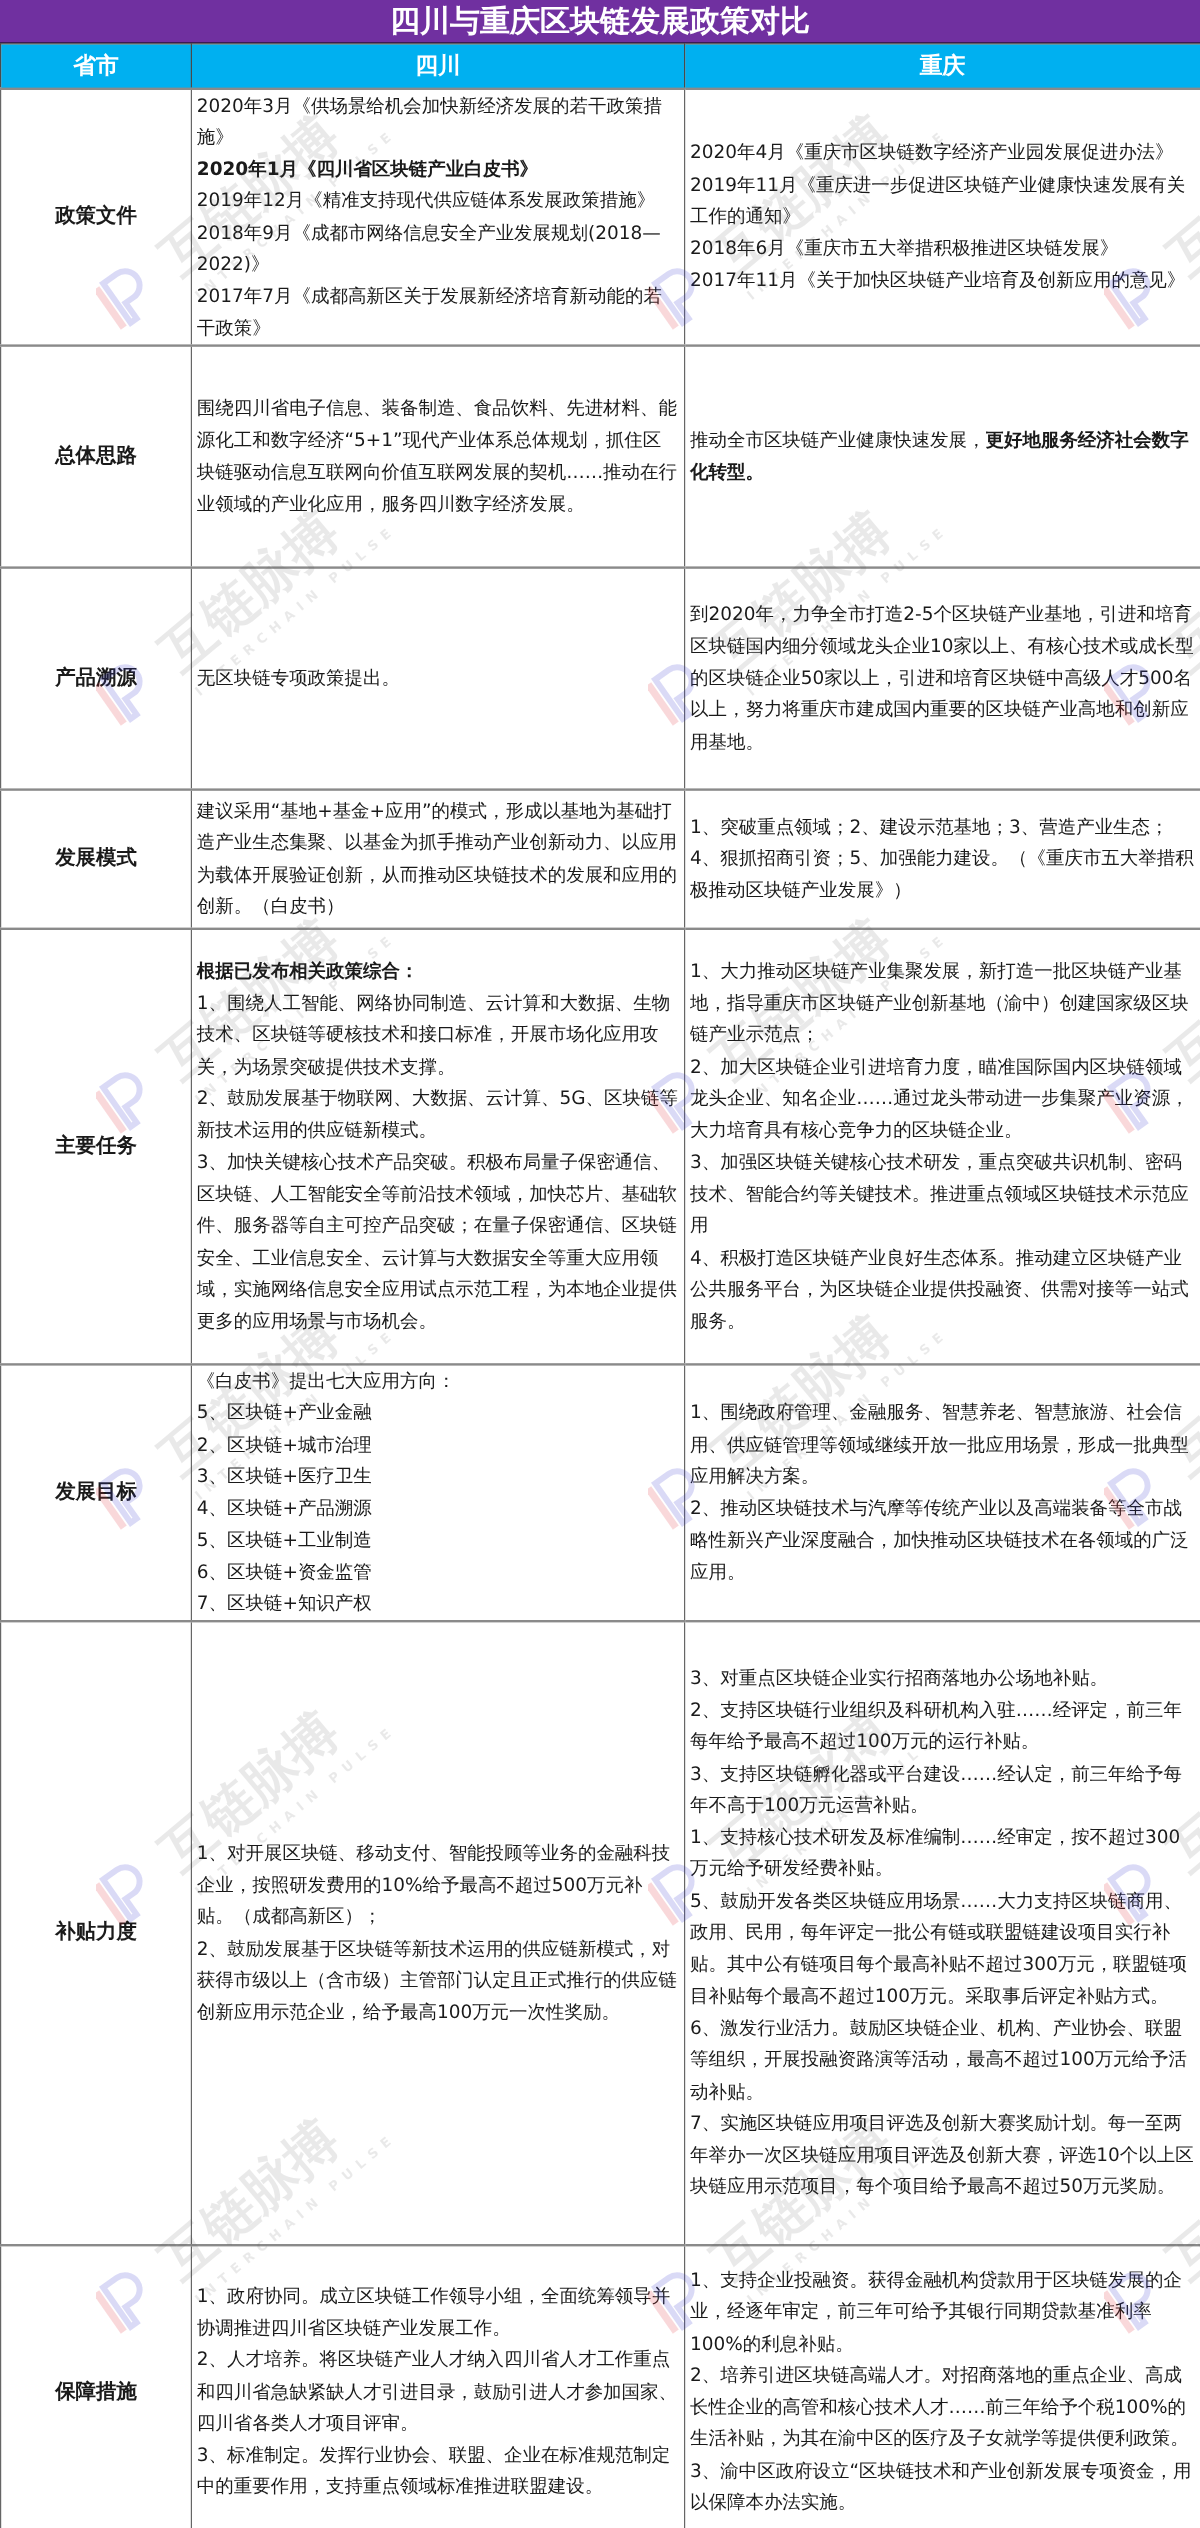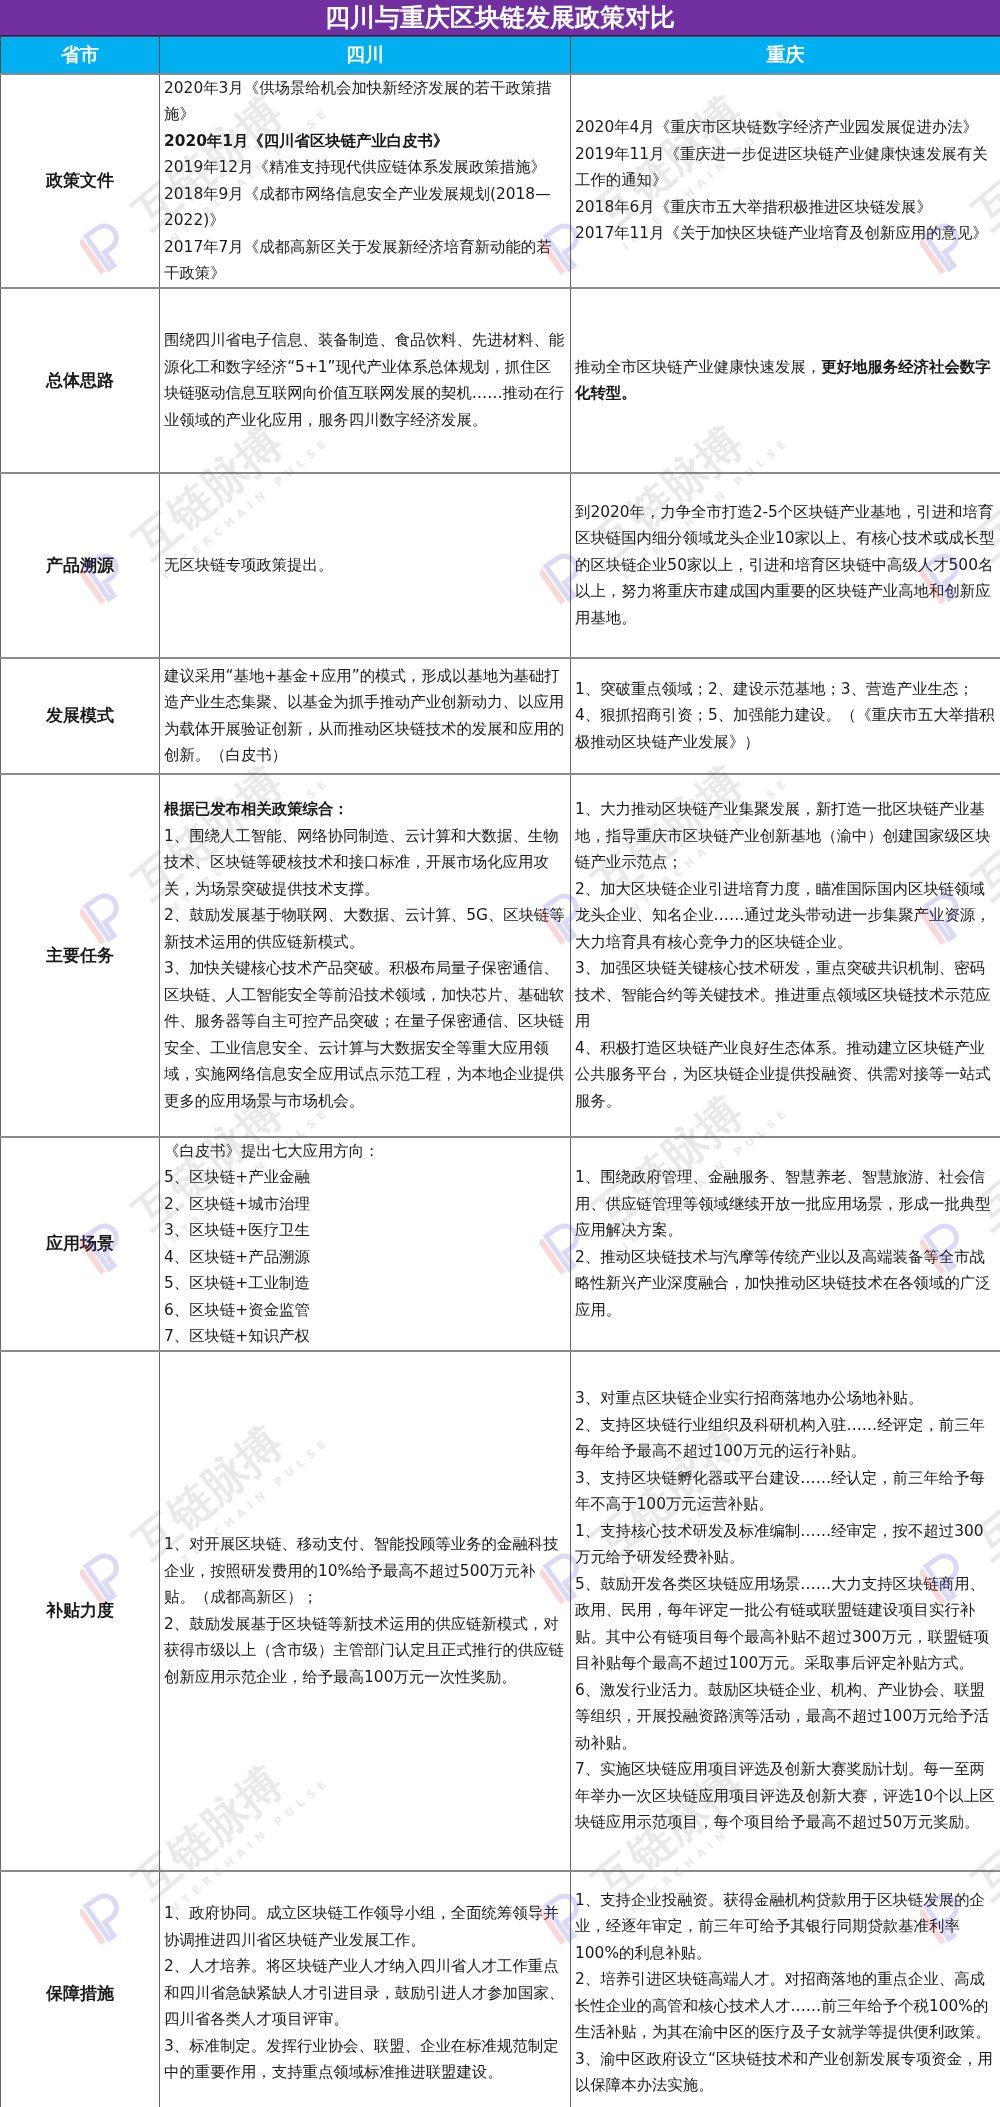--- a/index.html
+++ b/index.html
@@ -97,21 +97,21 @@
           <span class="line"><span>3、加快关键核心技术产品突破。积极布局量子保密通信、区块链、人工智能安全等前沿技术领域，加快芯片、基础软件、服务器等自主可控产品突破；在量子保密通信、区块链安全、工业信息安全、云计算与大数据安全等重大应用领域，实施网络信息安全应用试点示范工程，为本地企业提供更多的应用场景与市场机会。</span></span>
         </td>
         <td>
           <span class="line"><span>1、大力推动区块链产业集聚发展，新打造一批区块链产业基地，指导重庆市区块链产业创新基地（渝中）创建国家级区块链产业示范点；</span></span>
           <span class="line"><span>2、加大区块链企业引进培育力度，瞄准国际国内区块链领域龙头企业、知名企业……通过龙头带动进一步集聚产业资源，大力培育具有核心竞争力的区块链企业。</span></span>
           <span class="line"><span>3、加强区块链关键核心技术研发，重点突破共识机制、密码技术、智能合约等关键技术。推进重点领域区块链技术示范应用</span></span>
           <span class="line"><span>4、积极打造区块链产业良好生态体系。推动建立区块链产业公共服务平台，为区块链企业提供投融资、供需对接等一站式服务。</span></span>
         </td>
       </tr>
       <tr style="height: 212px;">
-        <td class="label">应用场景</td>
+        <td class="label">发展目标</td>
         <td>
           <span class="line"><span>《白皮书》提出七大应用方向：</span></span>
           <span class="line"><span>5、区块链+产业金融</span></span>
           <span class="line"><span>2、区块链+城市治理</span></span>
           <span class="line"><span>3、区块链+医疗卫生</span></span>
           <span class="line"><span>4、区块链+产品溯源</span></span>
           <span class="line"><span>5、区块链+工业制造</span></span>
           <span class="line"><span>6、区块链+资金监管</span></span>
           <span class="line"><span>7、区块链+知识产权</span></span>
         </td>

